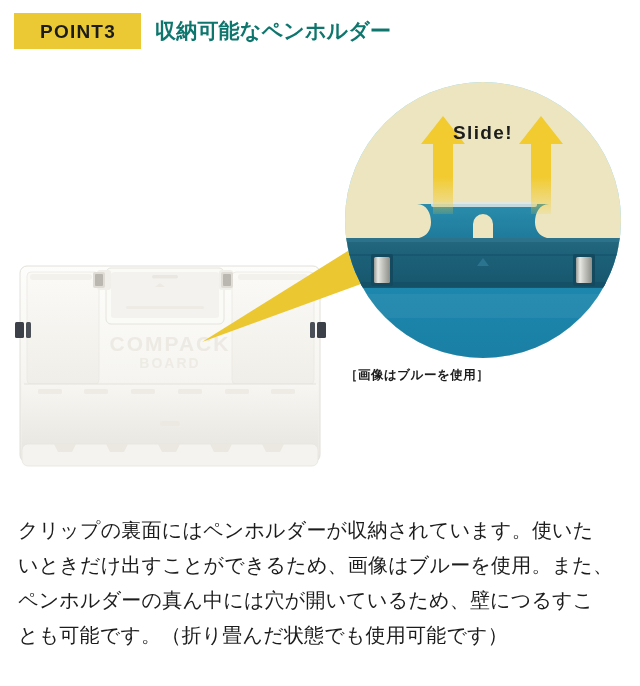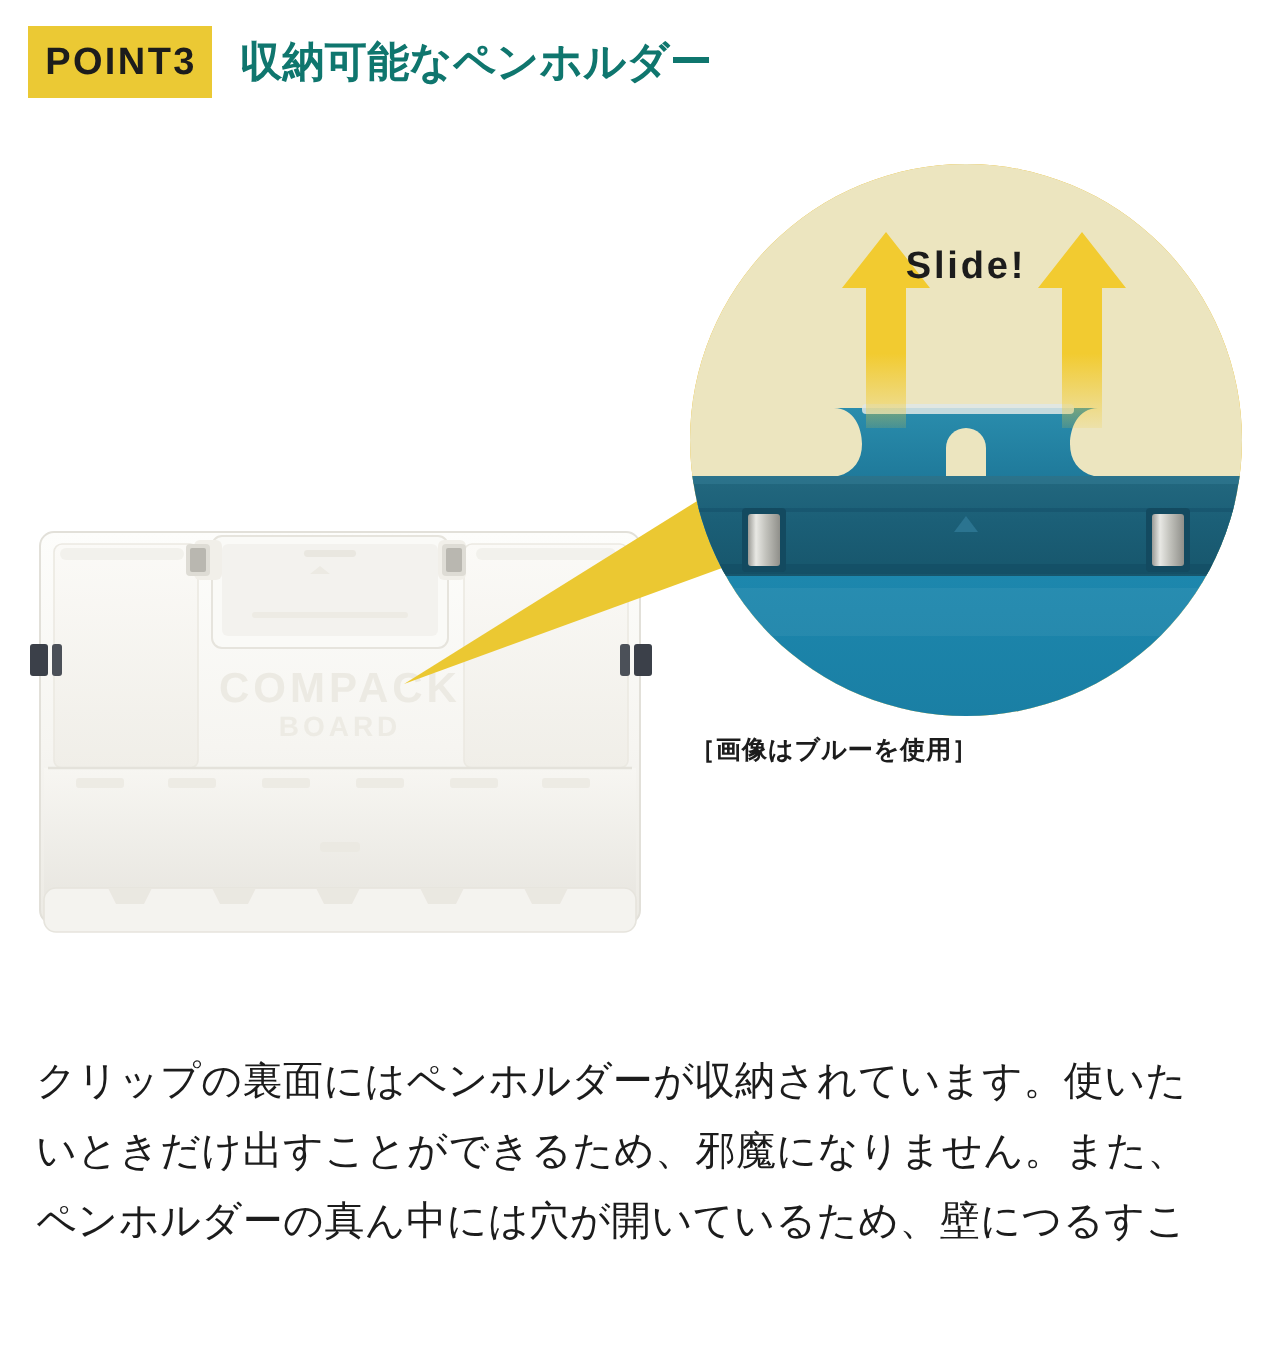--- a/index.html
+++ b/index.html
@@ -19,21 +19,21 @@
   
   .header {
     position: absolute;
     left: 0; top: 0;
     width: 640px; height: 62px;
     display: flex;
     align-items: center;
   }
   .point-badge {
     margin-left: 14px;
-    width: 92px;
+    width: 127px;
     height: 36px;
     background: #ebc934;
     display: flex;
     align-items: center;
     justify-content: center;
     box-sizing: border-box;
   }
   .point-badge-label {
     font-size: 19px;
     font-weight: bold;
@@ -74,42 +74,42 @@
     z-index: 2;
   }
 
   
   .inset-circle {
     position: absolute;
     left: 345px; top: 20px;
     width: 276px; height: 276px;
     border-radius: 50%;
     overflow: hidden;
-    background: #eab308;
+    background: #7dd3fc;
     z-index: 4;
   }
   .inset-svg { display: block; }
 
   .inset-caption {
     position: absolute;
     left: 345px;
     top: 305px;
     width: 276px;
     text-align: left;
     font-size: 12.5px;
     font-weight: bold;
     color: #1c1c1c;
     letter-spacing: 0.5px;
     z-index: 5;
   }
 
   
   .body-copy {
     position: absolute;
-    left: 0; top: 524px;
+    left: 0; top: 513px;
     width: 640px;
     padding: 0 18px;
     box-sizing: border-box;
   }
   .body-line {
     font-size: 20px;
     line-height: 35px;
     color: #1c1c1c;
     letter-spacing: 0.2px;
     white-space: nowrap;
@@ -291,15 +291,16 @@
 
       <rect x="0" y="212" width="276" height="24" fill="#ffffff" opacity="0.05"></rect>
     </svg>
   </div>
 
   <div class="inset-caption">［画像はブルーを使用］</div>
 </div>
 
 <div class="body-copy">
   <div class="body-line">クリップの裏面にはペンホルダーが収納されています。使いた</div>
-  <div class="body-line">いときだけ出すことができるため、邪魔になりません。また、</div>
+  <div class="body-line">いときだけ出すことができるため、画像はブルーを使用。また、</div>
   <div class="body-line">ペンホルダーの真ん中には穴が開いているため、壁につるすこ</div>
+  <div class="body-line">とも可能です。（折り畳んだ状態でも使用可能です）</div>
 </div>
 
 </body></html>

